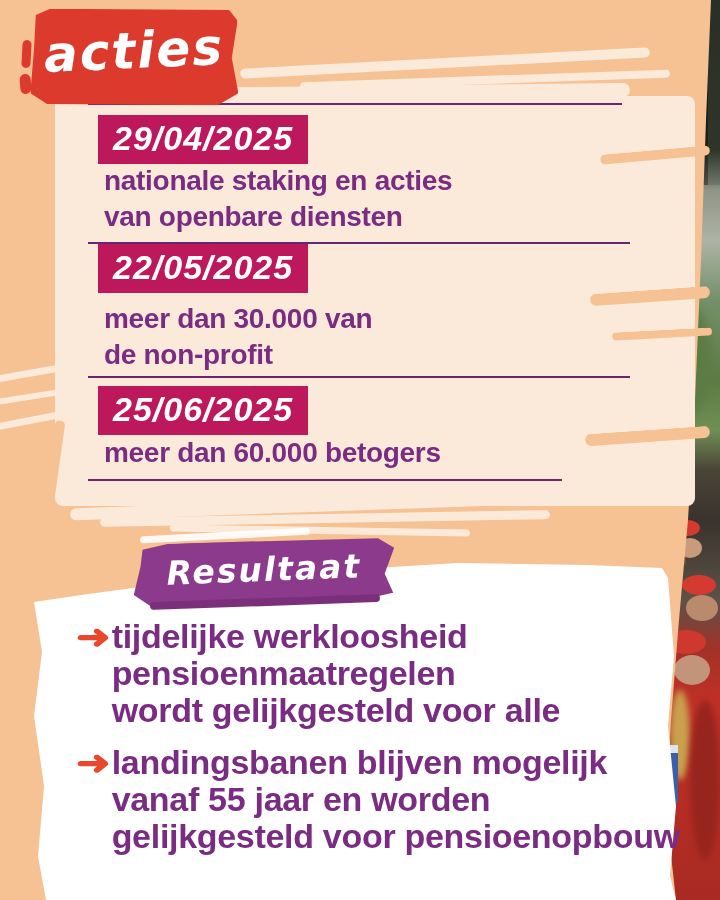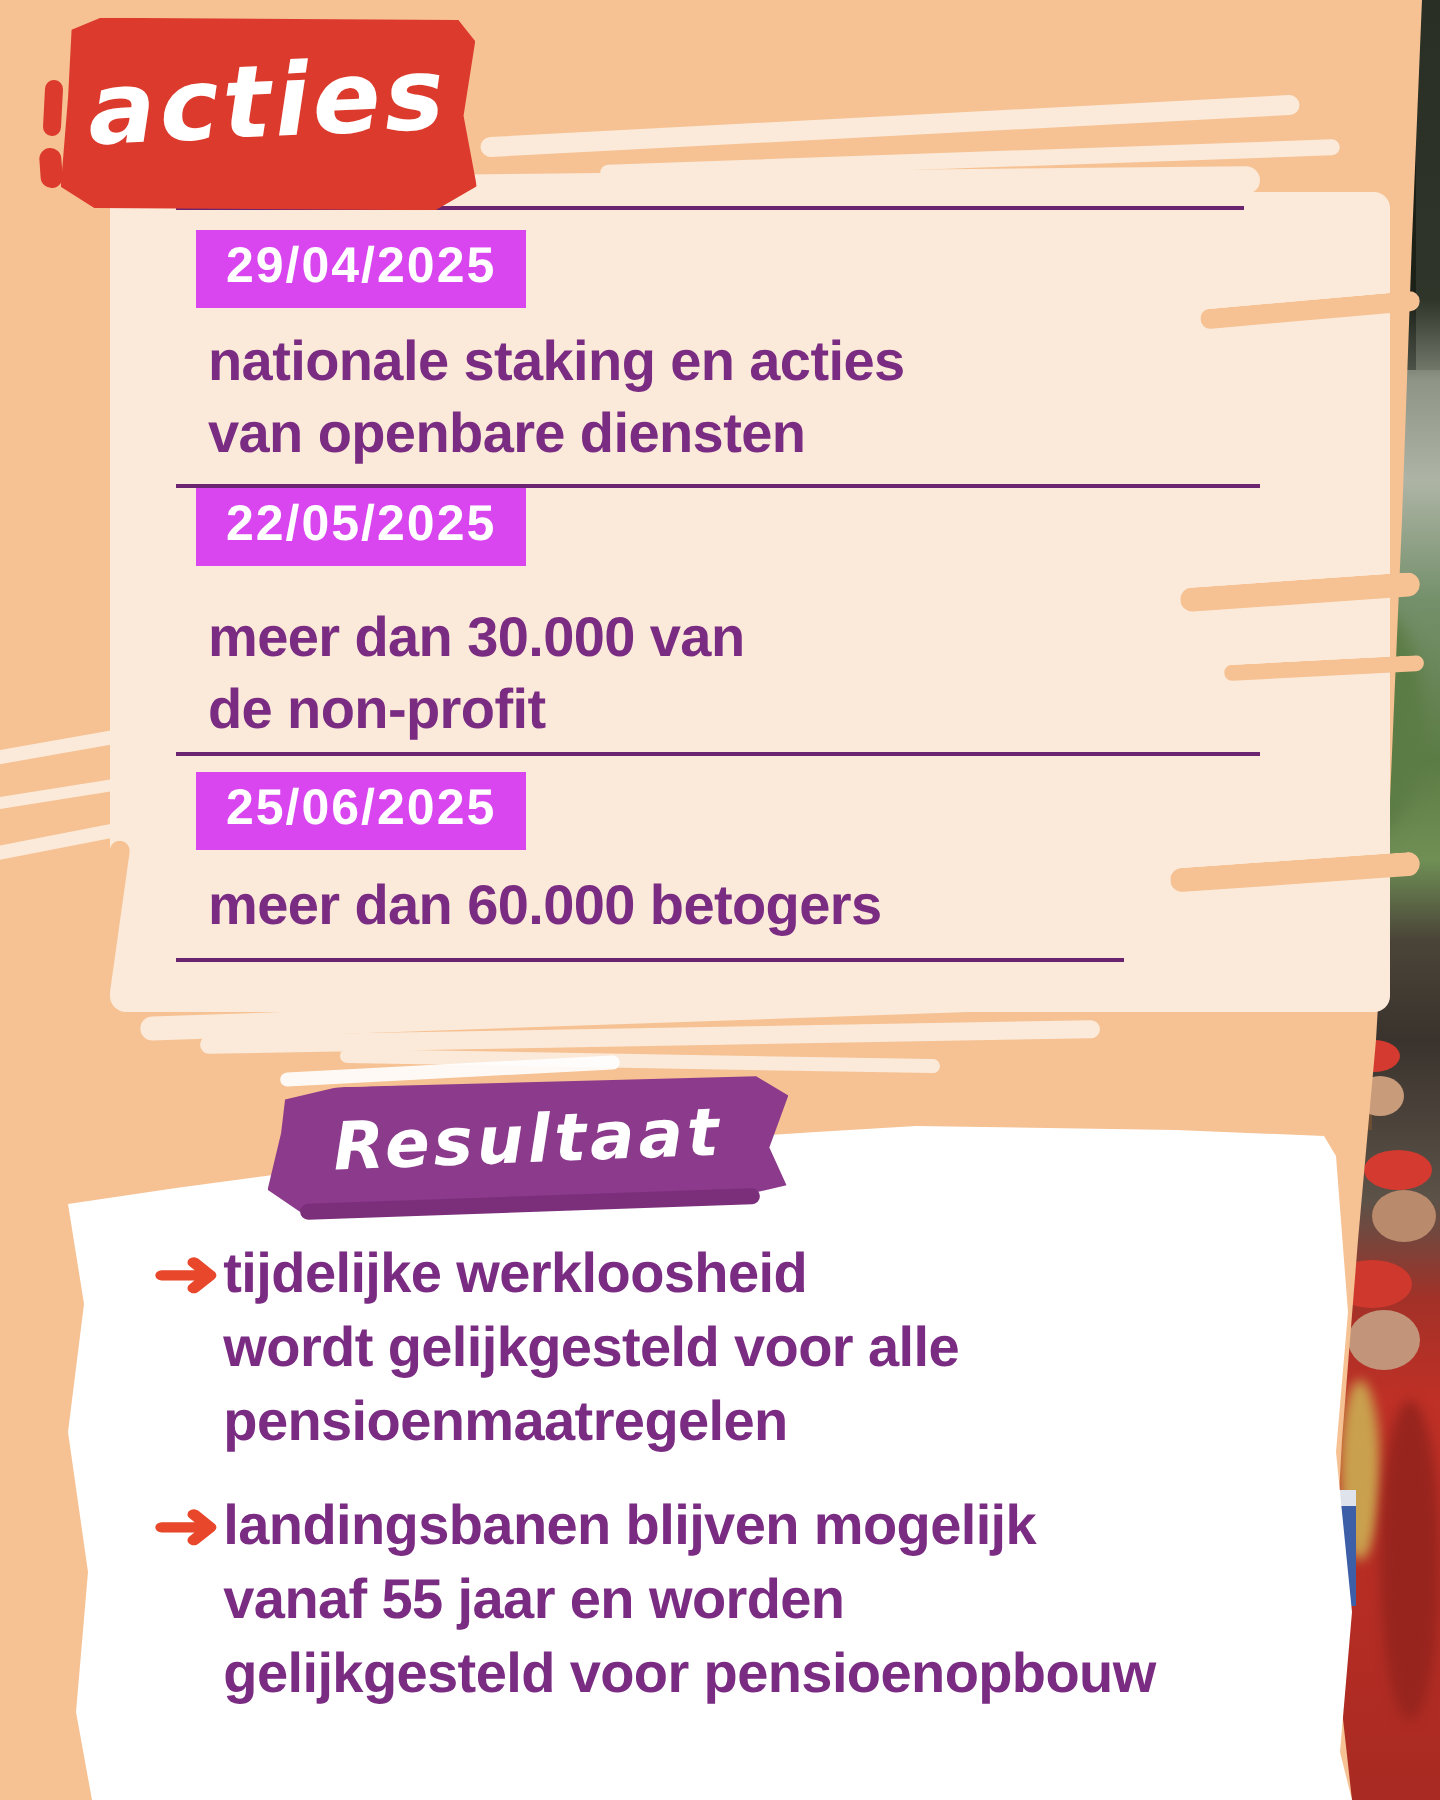--- a/index.html
+++ b/index.html
@@ -33,42 +33,42 @@
   .streak.white{background:#ffffff;}
   
   .acties-brush{position:absolute;left:30px;top:8px;width:208px;height:98px;z-index:4;
     background:#dc3a2c;transform:rotate(-.6deg);
     clip-path:polygon(3% 6%,10% 0%,96% 3%,100% 14%,97% 52%,100% 88%,90% 100%,8% 97%,0% 86%,2% 40%);}
   .acties-text{position:absolute;left:0;top:14px;width:100%;text-align:center;
     color:#ffffff;font-family:"DejaVu Sans", sans-serif;font-style:italic;font-weight:bold;
     font-size:50px;letter-spacing:2px;transform:rotate(-2deg);}
   
   .divider{position:absolute;height:2px;background:#6b2470;z-index:3;}
-  .date-badge{position:absolute;background:#d946ef;color:#ffffff;z-index:3;
-    font-weight:bold;font-size:25px;letter-spacing:1px;padding:4px 15px 6px;}
+  .date-badge{position:absolute;background:#be185d;color:#ffffff;z-index:3;
+    font-weight:bold;font-size:34px;letter-spacing:1px;padding:4px 15px 6px;font-style:italic;}
   .tl-heading{position:absolute;color:#7a2b82;font-weight:bold;font-size:28px;
     line-height:36px;letter-spacing:-.3px;z-index:3;}
   
   .result-brush{position:absolute;left:133px;top:540px;width:262px;height:64px;z-index:5;
     background:#8c3a8c;transform:rotate(-2.2deg);
     clip-path:polygon(4% 8%,14% 0%,94% 4%,100% 20%,96% 60%,99% 90%,86% 100%,6% 96%,0% 78%,3% 34%);}
   .result-text{position:absolute;left:0;top:10px;width:100%;text-align:center;color:#ffffff;
     font-family:"DejaVu Sans", sans-serif;font-style:italic;font-weight:bold;
     font-size:33px;letter-spacing:2px;}
   .result-underbrush{position:absolute;left:150px;top:598px;width:230px;height:8px;
     background:#7b2f7b;transform:rotate(-2deg);border-radius:6px;z-index:5;}
   
   .card{position:absolute;left:28px;top:556px;width:652px;height:344px;background:#ffffff;z-index:3;
     clip-path:polygon(6px 46px,60px 38px,150px 26px,270px 17px,380px 10px,430px 7px,
       560px 9px,634px 12px,640px 22px,646px 100px,640px 170px,648px 250px,642px 320px,
       648px 344px,18px 344px,10px 300px,16px 230px,6px 160px,14px 96px);}
   .bullet{position:absolute;display:flex;align-items:flex-start;z-index:6;left:76px;width:580px;}
   .bullet-arrow{color:#e8472b;font-weight:bold;font-size:33px;line-height:37px;
     margin-right:8px;transform:scaleX(1.25);transform-origin:left;}
-  .bullet-lines{color:#7a2b82;font-weight:bold;font-size:28px;line-height:37px;letter-spacing:-.3px;}
+  .bullet-lines{color:#7a2b82;font-weight:bold;font-size:34px;line-height:37px;letter-spacing:-.3px;}
   .bullet-lines div{white-space:nowrap;}
 </style>
 </head>
 <body>
 
 <div class="canvas">
 
   <div class="photo-strip">
     <div class="ph-window"></div>
     <div class="ph-pole"></div>
@@ -135,22 +135,22 @@
   <div class="streak white" style="left:140px;top:532px;width:170px;height:7px;transform:rotate(-3deg);z-index:4;opacity:.9;"></div>
   <div class="result-brush">
     <div class="result-text">Resultaat</div>
   </div>
   <div class="result-underbrush"></div>
 
   <div class="bullet" style="top:618px;">
     <span class="bullet-arrow">➜</span>
     <div class="bullet-lines">
       <div>tijdelijke werkloosheid</div>
+      <div>pensioenmaatregelen</div>
       <div>wordt gelijkgesteld voor alle</div>
-      <div>pensioenmaatregelen</div>
     </div>
   </div>
 
   <div class="bullet" style="top:744px;">
     <span class="bullet-arrow">➜</span>
     <div class="bullet-lines">
       <div>landingsbanen blijven mogelijk</div>
       <div>vanaf 55 jaar en worden</div>
       <div>gelijkgesteld voor pensioenopbouw</div>
     </div>

